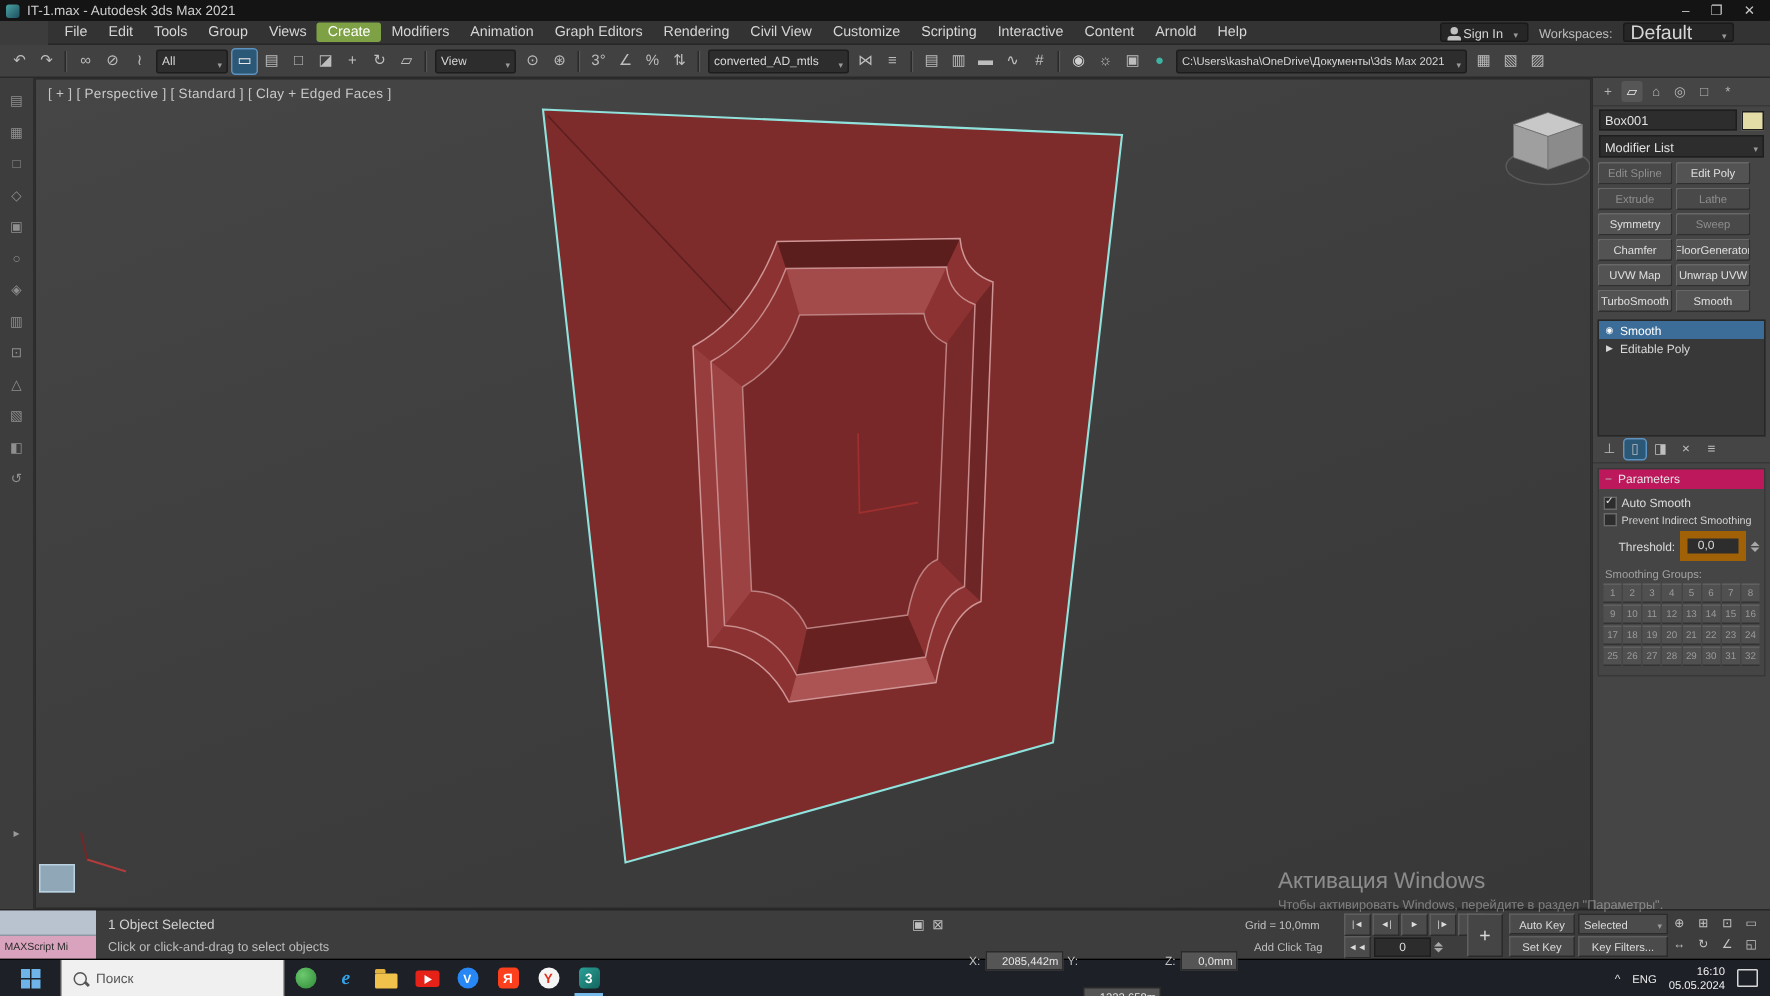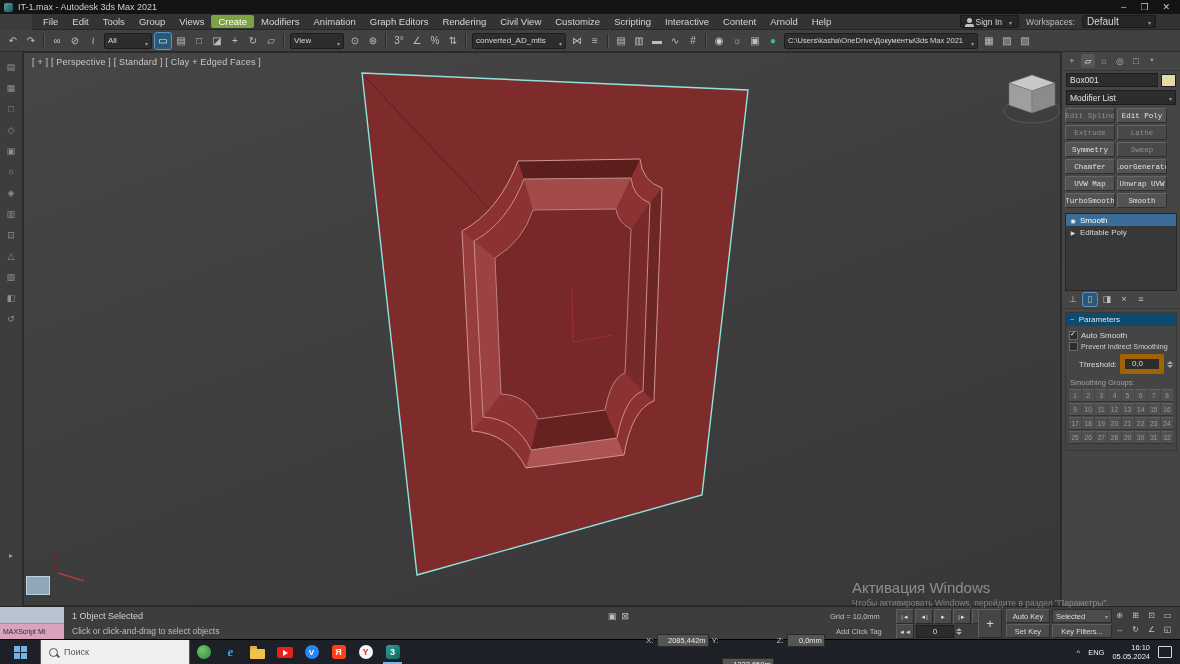--- a/index.html
+++ b/index.html
@@ -17,21 +17,21 @@
   
   .menubar{height:15px;background:#333333;display:flex;align-items:center;border-bottom:1px solid #262626;flex:0 0 auto;margin-left:32px;}
   .menus{display:flex;align-items:center;height:100%;padding-left:4px;}
   .mi{font-size:9.5px;color:#d6d6d6;padding:0 7px;line-height:15px;white-space:nowrap;}
   .mi.accent{background:#7da144;color:#fff;border-radius:2px;line-height:13px;margin:1px 0;}
   .mright{margin-left:auto;display:flex;align-items:center;gap:7px;padding-right:24px;}
   .signin{display:flex;align-items:center;gap:4px;background:#262626;border:1px solid #1a1a1a;border-radius:2px;height:11px;padding:0 6px;font-size:8.5px;color:#d6d6d6;}
   .person{width:5px;height:5px;border-radius:50%;background:#c0c0c0;position:relative;margin-top:-3px;}
   .person::after{content:"";position:absolute;left:-2px;top:6px;width:9px;height:3px;border-radius:2px 2px 0 0;background:#c0c0c0;}
   .wslabel{font-size:8.5px;color:#bdbdbd;}
-  .wsdd{display:flex;align-items:center;justify-content:space-between;width:64px;height:11px;background:#262626;border:1px solid #1a1a1a;border-radius:2px;padding:0 4px;font-size:10px;color:#d6d6d6;}
+  .wsdd{display:flex;align-items:center;justify-content:space-between;width:64px;height:11px;background:#262626;border:1px solid #1a1a1a;border-radius:2px;padding:0 4px;font-size:13px;color:#d6d6d6;}
   .caret::after{content:"▾";font-size:6px;color:#9a9a9a;margin-left:3px;}
 
   
   .toolbar{height:21px;background:#414141;display:flex;align-items:center;padding-left:4px;border-bottom:1px solid #2a2a2a;flex:0 0 auto;overflow:hidden;}
   .tbi{width:16px;height:16px;line-height:16px;text-align:center;font-size:10px;color:#bdbdbd;margin:0 1px;flex:0 0 auto;}
   .tbi.active{background:#2c5878;outline:1px solid #5a94c4;border-radius:2px;color:#e8e8e8;}
   .tsep{width:1px;height:14px;background:#2a2a2a;border-right:1px solid #555;margin:0 3px;flex:0 0 auto;}
   .tdd{display:inline-flex;align-items:center;justify-content:space-between;height:14px;background:#2d2d2d;border:1px solid #1d1d1d;border-radius:2px;padding:0 3px;margin:0 2px;flex:0 0 auto;overflow:hidden;}
   .tdd .tlab{font-size:8px;color:#d8d8d8;white-space:nowrap;overflow:hidden;text-overflow:ellipsis;}
   .tpath .tlab{font-size:7.5px;}
@@ -50,32 +50,32 @@
 
   
   .panel{width:118px;background:#454545;border-left:1px solid #2c2c2c;flex:0 0 auto;display:flex;flex-direction:column;font-size:8px;color:#dcdcdc;}
   .ptabs{display:flex;align-items:center;gap:2px;height:18px;padding:0 3px;border-bottom:1px solid #383838;}
   .ptab{width:14px;height:14px;line-height:14px;text-align:center;font-size:9px;color:#b5b5b5;}
   .ptab.active{background:#565656;border-radius:2px;color:#eee;}
   .name-row{display:flex;align-items:center;gap:3px;padding:2px 4px;}
   .obj-name{flex:1;height:12px;line-height:12px;background:#2d2d2d;border:1px solid #1e1e1e;padding:0 3px;font-size:8.5px;color:#e2e2e2;}
   .swatch{width:13px;height:11px;background:#e3dca6;border:1px solid #1e1e1e;}
   .modlist{display:flex;align-items:center;justify-content:space-between;height:13px;margin:1px 4px 3px 4px;background:#2d2d2d;border:1px solid #1e1e1e;padding:0 3px;font-size:8.5px;color:#e2e2e2;}
-  .btn-grid{display:grid;grid-template-columns:1fr 1fr;gap:2px;padding:0 13px 4px 3px;font-family:Liberation Mono, monospace;}
+  .btn-grid{display:grid;grid-template-columns:1fr 1fr;gap:2px;padding:0 13px 4px 3px;}
   .mbtn{height:13px;display:flex;align-items:center;justify-content:center;font-size:7.5px;color:#e0e0e0;background:#535353;border:1px solid;border-color:#676767 #2f2f2f #2f2f2f #676767;border-radius:2px;white-space:nowrap;overflow:hidden;}
   .mbtn.disabled{color:#8f8f8f;background:#494949;}
   .stack{height:76px;margin:1px 3px 0 3px;background:#383838;border:1px solid #272727;overflow:hidden;}
   .stack-row{height:12px;display:flex;align-items:center;gap:3px;padding-left:3px;font-size:8px;color:#d8d8d8;}
   .stack-row.selected{background:#3c6d99;color:#fff;}
   .srow-ico{font-size:6px;width:8px;text-align:center;}
   .stack-tools{display:flex;align-items:center;gap:3px;padding:2px 4px;border-bottom:1px solid #383838;}
   .sticon{width:14px;height:13px;line-height:13px;text-align:center;font-size:9px;color:#bfbfbf;}
   .sticon.active{background:#2c5878;outline:1px solid #5a94c4;border-radius:2px;}
   .rollout{margin:3px 3px 0 3px;border:1px solid #383838;}
-  .rhead{height:13px;background:#0c4a6e;display:flex;align-items:center;gap:4px;padding-left:4px;font-size:8px;color:#e4e4e4;}
+  .rhead{height:13px;background:#be185d;display:flex;align-items:center;gap:4px;padding-left:4px;font-size:8px;color:#e4e4e4;}
   .minus::before{content:"−";font-size:8px;color:#bbb;}
   .rbody{padding:3px 3px 6px 3px;background:#454545;}
   .chk{display:flex;align-items:center;gap:3px;margin:2px 0;font-size:8px;color:#dcdcdc;}
   .chk.small span:last-child{font-size:7.2px;color:#cfcfcf;white-space:nowrap;}
   .box{width:7px;height:7px;background:#2d2d2d;border:1px solid #6a6a6a;position:relative;flex:0 0 auto;}
   .box.checked::after{content:"✓";position:absolute;left:0;top:-2px;font-size:7px;color:#eaeaea;}
   .thr{display:flex;align-items:center;gap:3px;margin:3px 0 2px 10px;}
   .tval{width:28px;height:10px;line-height:10px;background:#2d2d2d;border:5px solid #a16207;text-align:right;padding-right:16px;font-size:8px;}
   .spin{display:inline-flex;flex-direction:column;gap:1px;}
   .spin .up{width:0;height:0;border-left:3px solid transparent;border-right:3px solid transparent;border-bottom:3px solid #a8a8a8;}

